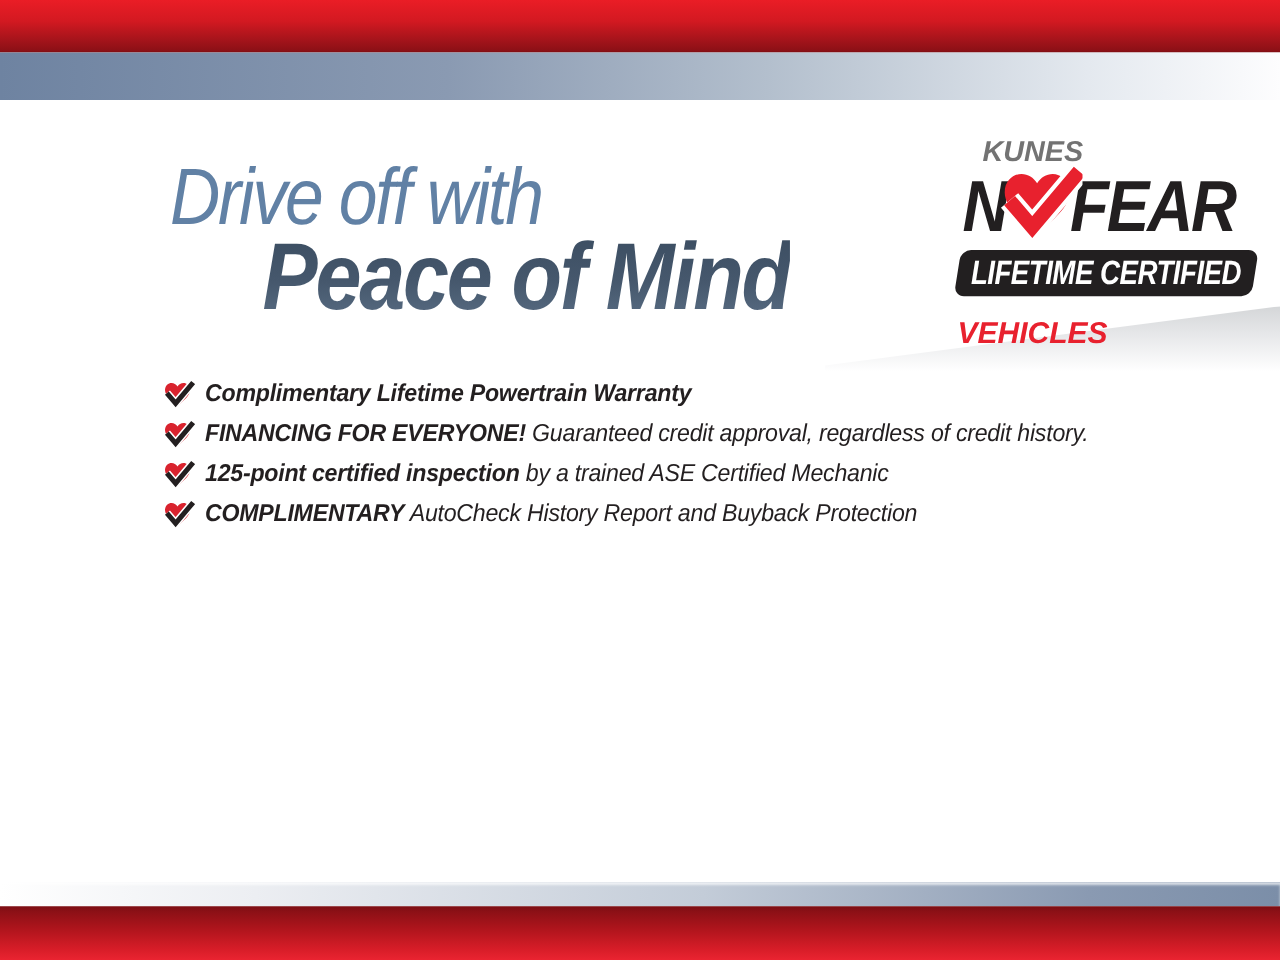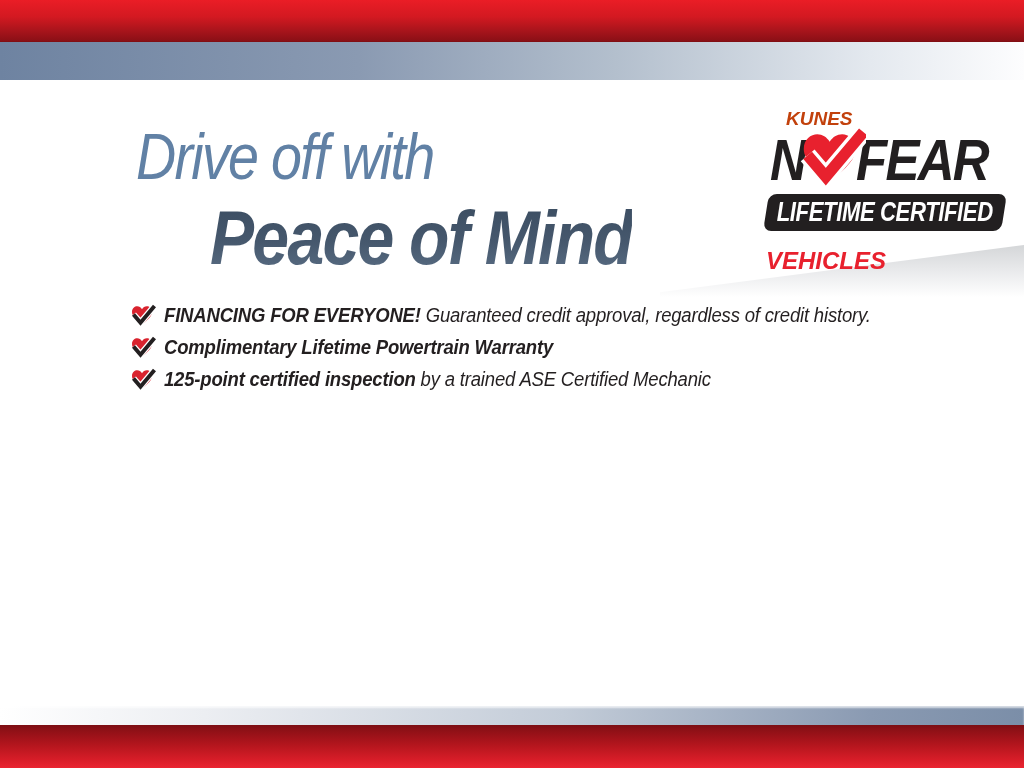--- a/index.html
+++ b/index.html
@@ -31,31 +31,31 @@
     clip-path:polygon(0 100%,0 86%,100% 0,100% 100%);
     opacity:.95;
   }
   
   .cond{display:inline-block;transform:scaleX(0.87);transform-origin:0 50%;white-space:nowrap;}
   .headline-1{
     position:absolute;left:136px;top:120px;
     font-size:64px;font-style:italic;font-weight:400;color:#6181a5;letter-spacing:-2px;
   }
   .headline-2{
-    position:absolute;left:210px;top:194px;
+    position:absolute;left:210px;top:178px;
     font-size:76px;font-style:italic;font-weight:700;letter-spacing:-2px;
   }
   .headline-2 .cond{
     background:linear-gradient(180deg,#394b5f 0%,#46586d 55%,#5d7188 100%);
     -webkit-background-clip:text;background-clip:text;color:transparent;
   }
   
   .logo{position:absolute;right:16px;top:108px;width:242px;}
   .logo-kunes{
-    padding-left:20px;font-size:19px;font-style:italic;font-weight:700;color:#c2410c;
+    padding-left:20px;font-size:23px;font-style:italic;font-weight:700;color:#737373;
     letter-spacing:0px;
   }
   .logo-row{display:flex;align-items:center;margin-top:-2px;padding-left:4px;}
   .logo-n,.logo-fear{
     font-size:58px;font-style:italic;font-weight:700;color:#221f20;letter-spacing:-2px;
     display:inline-block;transform:scaleX(0.88);transform-origin:0 50%;line-height:1;
   }
   .logo-fear{transform-origin:0 50%;margin-left:-4px;}
   .logo-heart{display:inline-block;margin:0 -6px 0 -14px;position:relative;z-index:2;}
   .logo-banner{
@@ -119,36 +119,44 @@
     <div class="logo-vehicles">VEHICLES</div>
   </div>
 
   <div class="benefits">
       <div class="benefit-row">
         <span class="bullet"><svg width="27" height="23" viewBox="0 0 27 23">
             <path d="M13 21 C8.2 16.4 3 12.6 3 8 C3 4.2 5.8 2.3 8.2 2.3 C10.2 2.3 11.9 3.4 13 5.2 C14.1 3.4 15.8 2.3 17.8 2.3 C20.2 2.3 23 4.2 23 8 C23 12.6 17.8 16.4 13 21 Z" fill="#d9232e"></path>
             <path d="M4.5 10.5 L11.5 18.7 L25.5 2" fill="none" stroke="#ffffff" stroke-width="6.5"></path>
             <path d="M4.5 10.5 L11.5 18.7 L25.5 2" fill="none" stroke="#231f20" stroke-width="4"></path>
           </svg></span>
-        <div class="benefit-text"><span class="seg-b">FINANCING FOR EVERYONE!</span><span class="seg-r"> Guaranteed credit approval, regardless of credit history.</span></div>
+        <div class="benefit-text"><span class="seg-b">Complimentary Lifetime Powertrain Warranty</span></div>
       </div>
       <div class="benefit-row">
         <span class="bullet"><svg width="27" height="23" viewBox="0 0 27 23">
             <path d="M13 21 C8.2 16.4 3 12.6 3 8 C3 4.2 5.8 2.3 8.2 2.3 C10.2 2.3 11.9 3.4 13 5.2 C14.1 3.4 15.8 2.3 17.8 2.3 C20.2 2.3 23 4.2 23 8 C23 12.6 17.8 16.4 13 21 Z" fill="#d9232e"></path>
             <path d="M4.5 10.5 L11.5 18.7 L25.5 2" fill="none" stroke="#ffffff" stroke-width="6.5"></path>
             <path d="M4.5 10.5 L11.5 18.7 L25.5 2" fill="none" stroke="#231f20" stroke-width="4"></path>
           </svg></span>
-        <div class="benefit-text"><span class="seg-b">Complimentary Lifetime Powertrain Warranty</span></div>
+        <div class="benefit-text"><span class="seg-b">FINANCING FOR EVERYONE!</span><span class="seg-r"> Guaranteed credit approval, regardless of credit history.</span></div>
       </div>
       <div class="benefit-row">
         <span class="bullet"><svg width="27" height="23" viewBox="0 0 27 23">
             <path d="M13 21 C8.2 16.4 3 12.6 3 8 C3 4.2 5.8 2.3 8.2 2.3 C10.2 2.3 11.9 3.4 13 5.2 C14.1 3.4 15.8 2.3 17.8 2.3 C20.2 2.3 23 4.2 23 8 C23 12.6 17.8 16.4 13 21 Z" fill="#d9232e"></path>
             <path d="M4.5 10.5 L11.5 18.7 L25.5 2" fill="none" stroke="#ffffff" stroke-width="6.5"></path>
             <path d="M4.5 10.5 L11.5 18.7 L25.5 2" fill="none" stroke="#231f20" stroke-width="4"></path>
           </svg></span>
         <div class="benefit-text"><span class="seg-b">125-point certified inspection</span><span class="seg-r"> by a trained ASE Certified Mechanic</span></div>
       </div>
+      <div class="benefit-row">
+        <span class="bullet"><svg width="27" height="23" viewBox="0 0 27 23">
+            <path d="M13 21 C8.2 16.4 3 12.6 3 8 C3 4.2 5.8 2.3 8.2 2.3 C10.2 2.3 11.9 3.4 13 5.2 C14.1 3.4 15.8 2.3 17.8 2.3 C20.2 2.3 23 4.2 23 8 C23 12.6 17.8 16.4 13 21 Z" fill="#d9232e"></path>
+            <path d="M4.5 10.5 L11.5 18.7 L25.5 2" fill="none" stroke="#ffffff" stroke-width="6.5"></path>
+            <path d="M4.5 10.5 L11.5 18.7 L25.5 2" fill="none" stroke="#231f20" stroke-width="4"></path>
+          </svg></span>
+        <div class="benefit-text"><span class="seg-b">COMPLIMENTARY</span><span class="seg-r"> AutoCheck History Report and Buyback Protection</span></div>
+      </div>
     </div>
 
   <div class="bottom-accent-stripe"></div>
   <div class="bottom-red-bar"></div>
 
 </div>
 
 </body></html>

